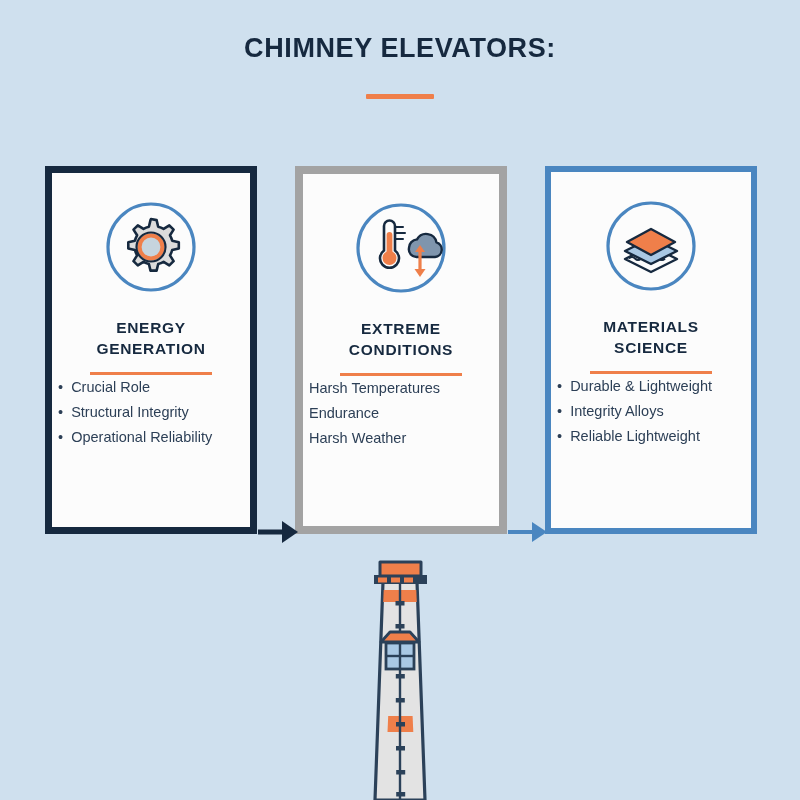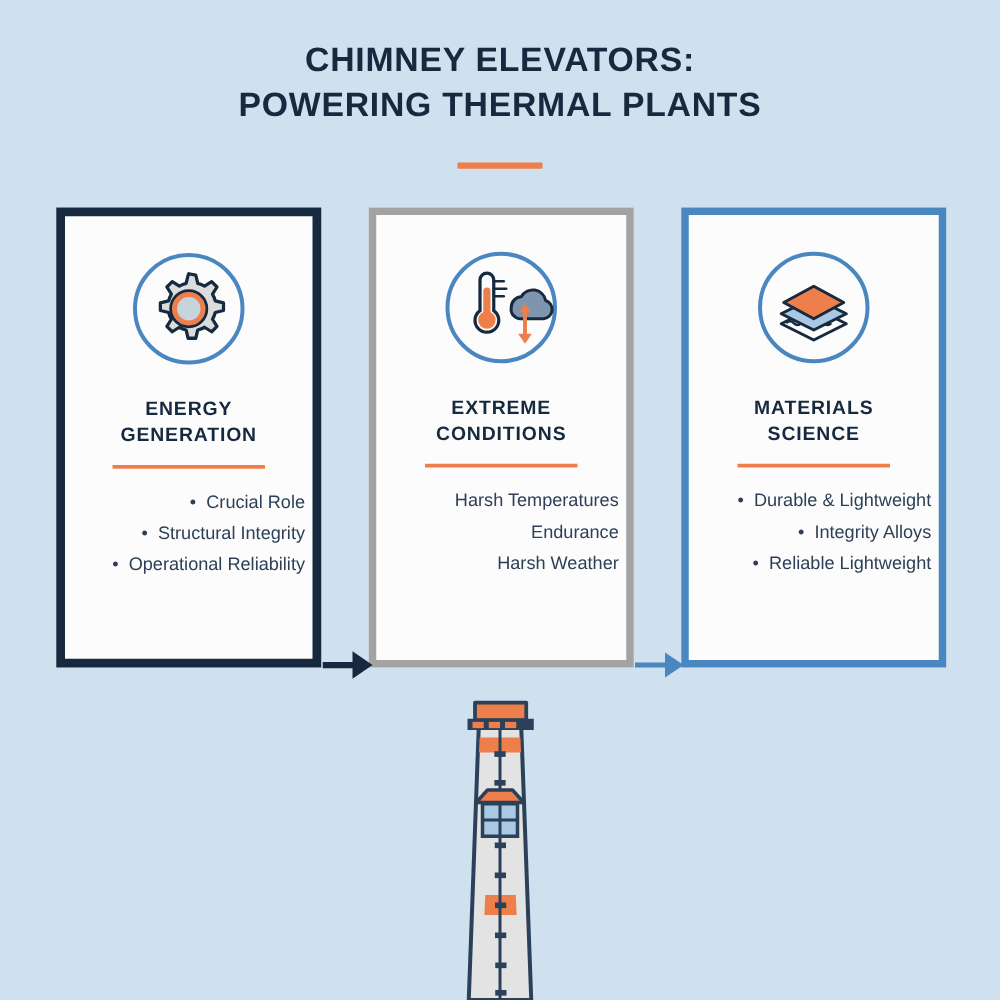--- a/index.html
+++ b/index.html
@@ -25,33 +25,33 @@
   }
 
   
   .cards { position:absolute; top:166px; left:0; width:800px; height:370px;padding-left:24px; }
 
   .card {
     position:absolute; top:0; width:212px; height:368px;
     background:#fcfcfc; display:flex; flex-direction:column; align-items:center;
   }
   .card.c1 { left:45px;  border:7px solid #16293f; }
-  .card.c2 { left:295px; border:6px solid #a3a3a3; }
+  .card.c2 { left:295px; border:8px solid #a3a3a3; }
   .card.c3 { left:545px; border:6px solid #4a86c0; }
 
   .icon-wrap { margin-top:26px; width:96px; height:96px; }
   .icon-wrap svg { display:block; width:96px; height:96px; }
 
   .card-title {
     margin-top:22px; font-size:15.5px; font-weight:bold; letter-spacing:0.7px;
     color:#16293f; text-align:center; line-height:21px; text-transform:uppercase;
   }
   .card-rule { width:122px; height:3px; background:#ef7f4a; margin:13px 0 0; }
 
-  .card-body { margin-top:15px; width:100%; text-align:right; padding:0 6px; }
+  .card-body { width:100%; text-align:left; padding:0 6px; }
   .card-body li, .card-body p {
     list-style:none; font-size:14.5px; color:#2c3f56; line-height:25px;
   }
 
   
   .arrow { position:absolute; width:42px; height:30px; top:351px; }
   .arrow.a1 { left:258px; }
   .arrow.a2 { left:508px; }
   .arrow svg { display:block; }
 
@@ -59,21 +59,20 @@
   .chimney { position:absolute; left:0; top:556px; width:800px; height:244px; }
   .chimney svg { display:block; margin:0 auto; }
 </style>
 </head>
 <body>
 
 <div id="page">
 
   <div class="title-block">
     <div class="title-line">CHIMNEY ELEVATORS:</div>
-    <div class="title-line">POWERING THERMAL PLANTS</div>
     <div class="title-rule"></div>
   </div>
 
   <div class="cards">
 
     <div class="card c1">
       <div class="icon-wrap">
         <svg viewBox="0 0 96 96">
           <circle cx="48" cy="48" r="43" fill="none" stroke="#4a86c0" stroke-width="3.2"></circle>
           <path d="M48 20 l5.6 1.1 1.6 6.6 a21 21 0 0 1 5.4 2.2 l5.7-3.6 4.3 4.3 -3.6 5.7 a21 21 0 0 1 2.2 5.4 l6.6 1.6 0 6.1 -6.6 1.6 a21 21 0 0 1 -2.2 5.4 l3.6 5.7 -4.3 4.3 -5.7-3.6 a21 21 0 0 1 -5.4 2.2 l-1.6 6.6 -6.1 0 -1.6-6.6 a21 21 0 0 1 -5.4-2.2 l-5.7 3.6 -4.3-4.3 3.6-5.7 a21 21 0 0 1 -2.2-5.4 l-6.6-1.6 0-6.1 6.6-1.6 a21 21 0 0 1 2.2-5.4 l-3.6-5.7 4.3-4.3 5.7 3.6 a21 21 0 0 1 5.4-2.2 l1.6-6.6 z" fill="#dcdcdc" stroke="#16293f" stroke-width="2.6" stroke-linejoin="round"></path>

